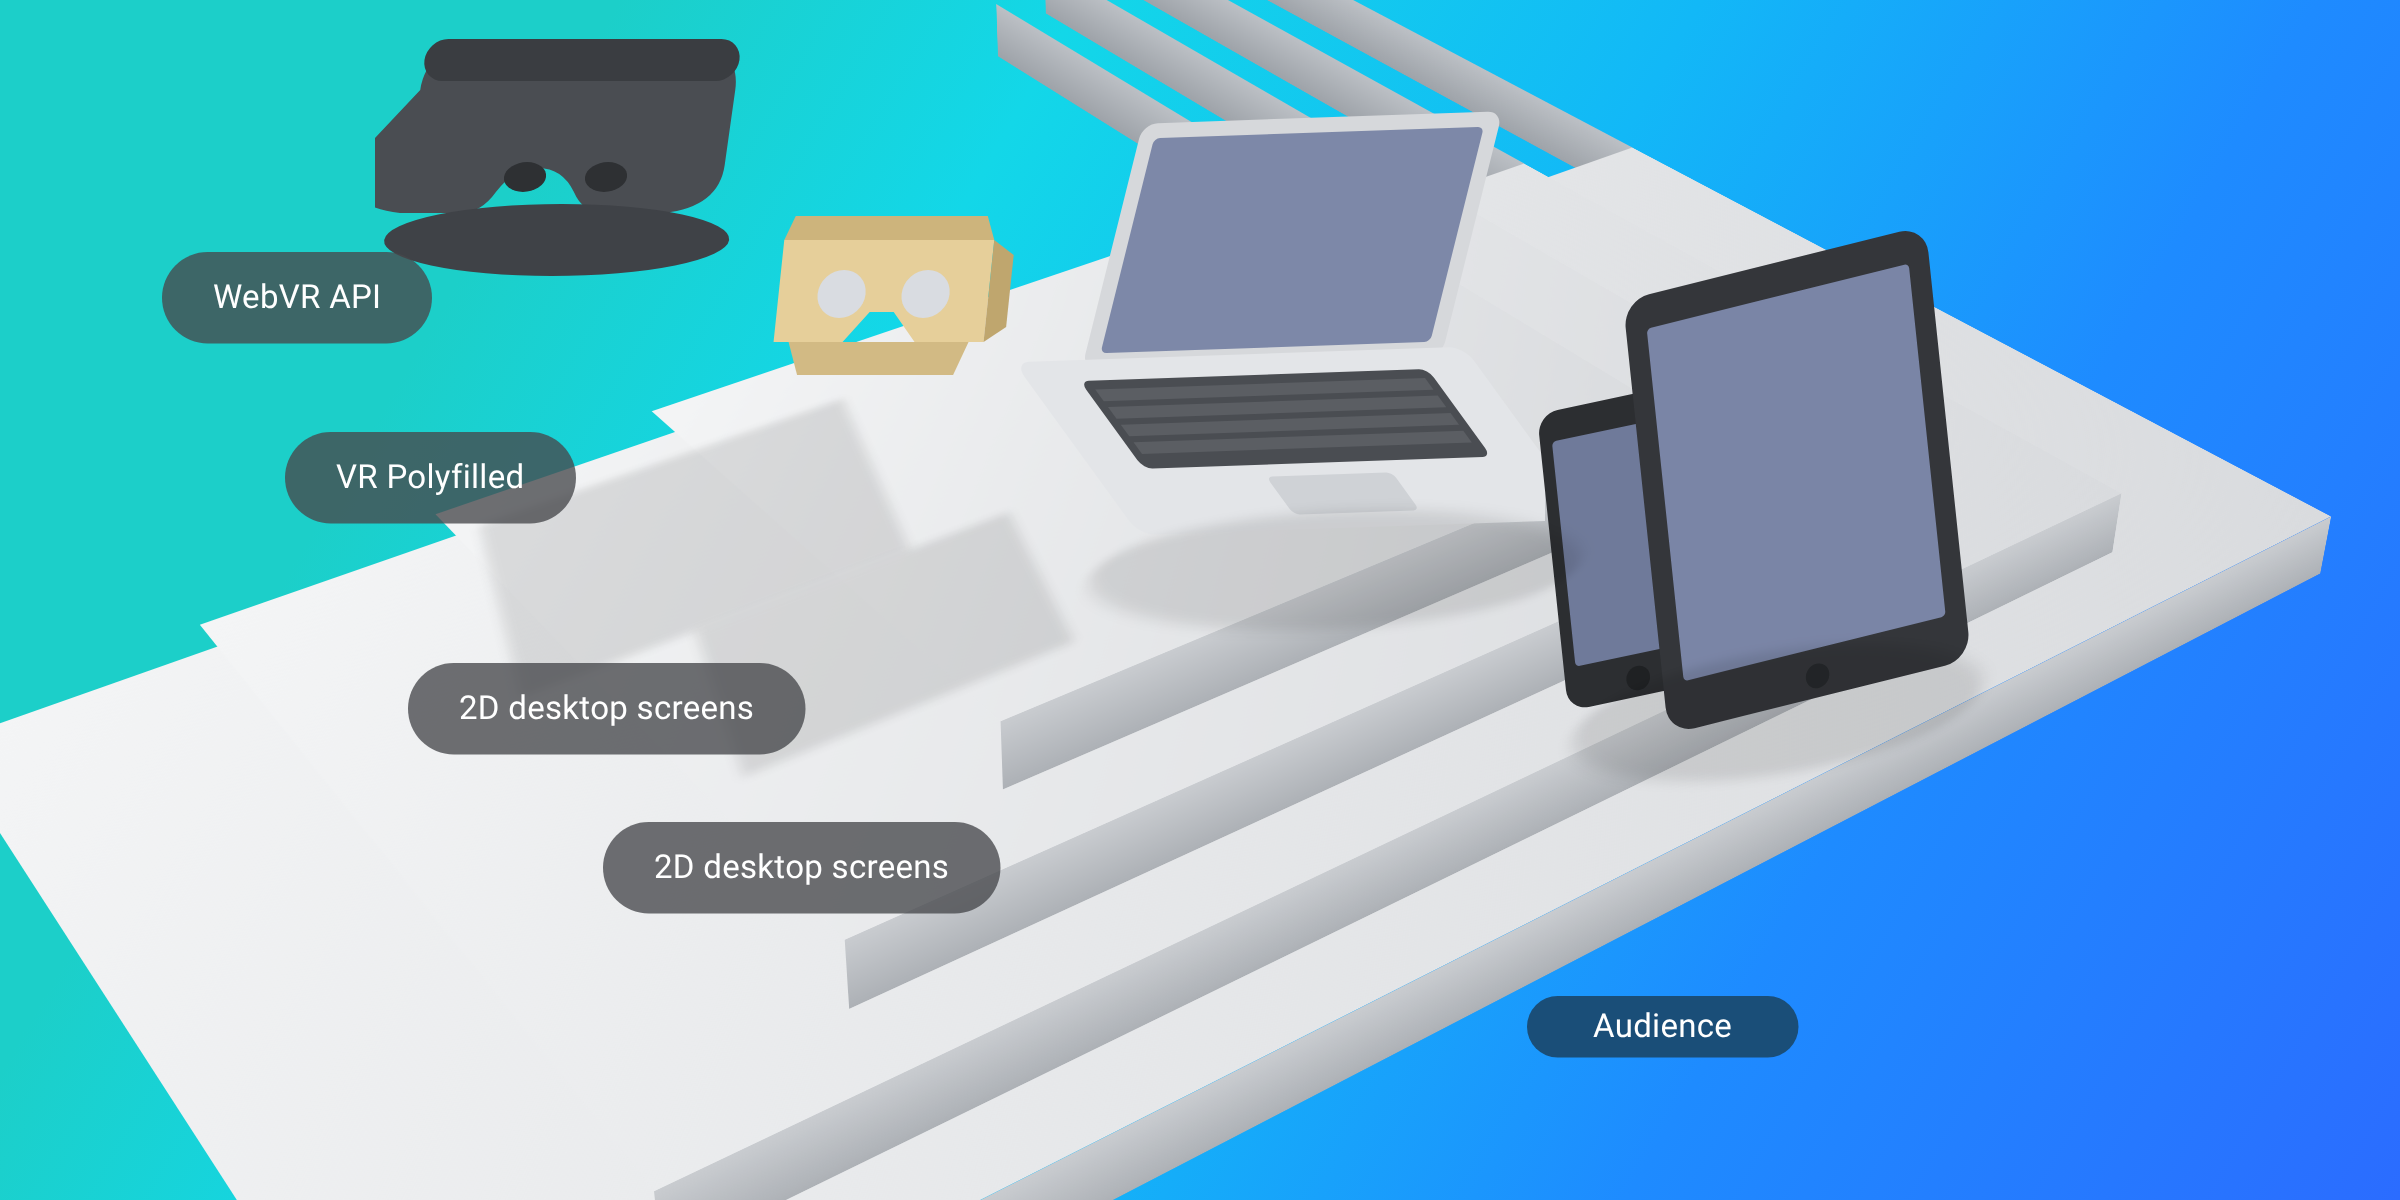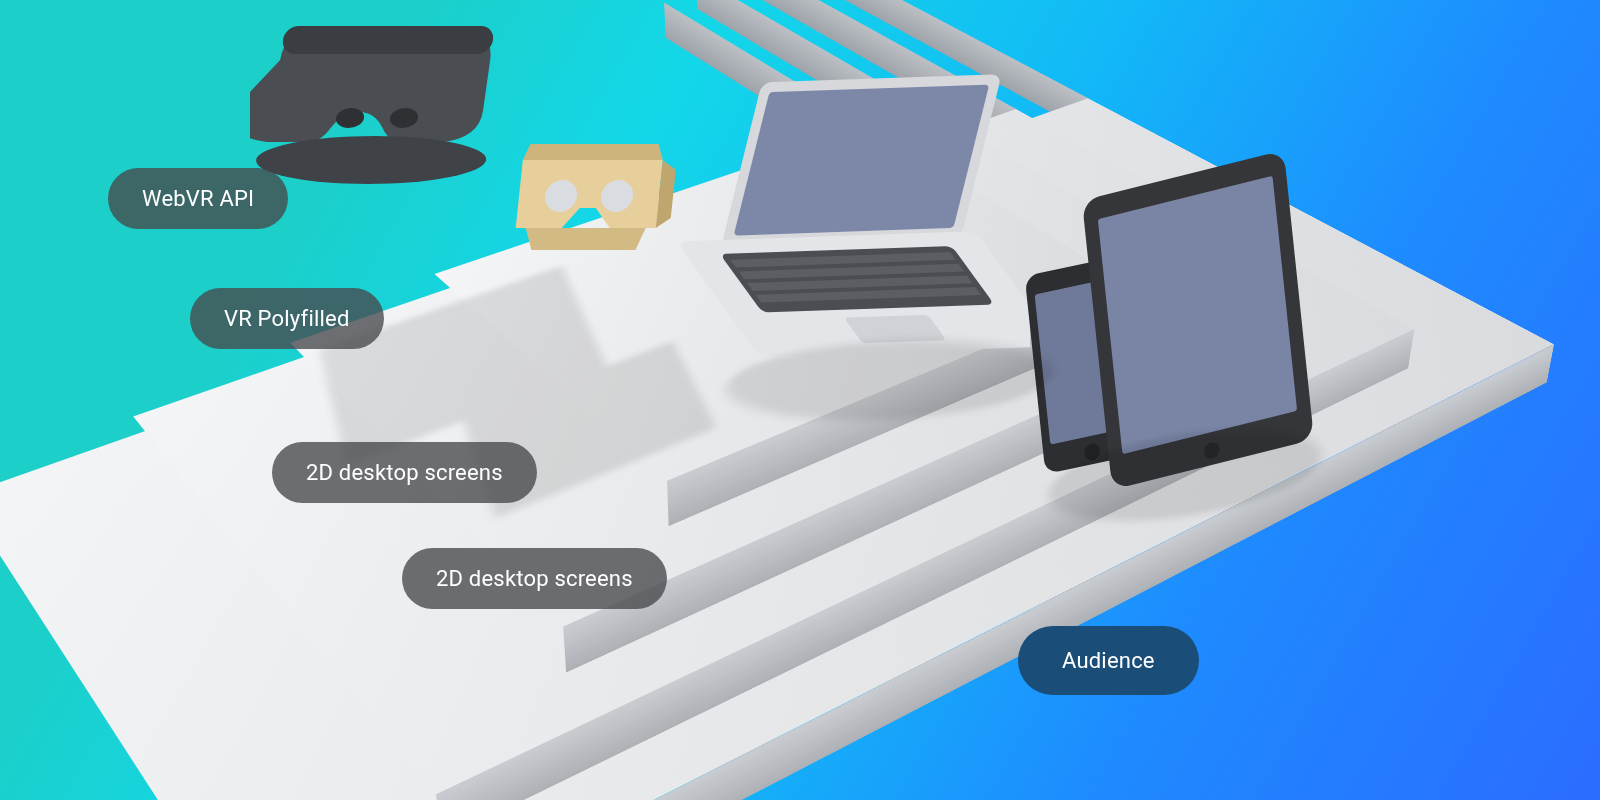--- a/index.html
+++ b/index.html
@@ -161,13 +161,13 @@
 <div class="cast" style="left:730px; top:340px; width:320px; height:80px; transform: skewX(-40deg); border-radius:50%;"></div>
 
 <div class="pill pill-grey" style="left:108px; top:168px;">WebVR API</div>
 
 <div class="pill pill-grey" style="left:190px; top:288px;">VR Polyfilled</div>
 
 <div class="pill pill-grey" style="left:272px; top:442px;">2D desktop screens</div>
 
 <div class="pill pill-grey" style="left:402px; top:548px;">2D desktop screens</div>
 
-<div class="pill pill-blue" style="left:1018px; top:626px; padding:22px 44px;">Audience</div>
+<div class="pill pill-blue" style="left:1018px; top:664px; padding:8px 44px;">Audience</div>
 
 </body></html>

